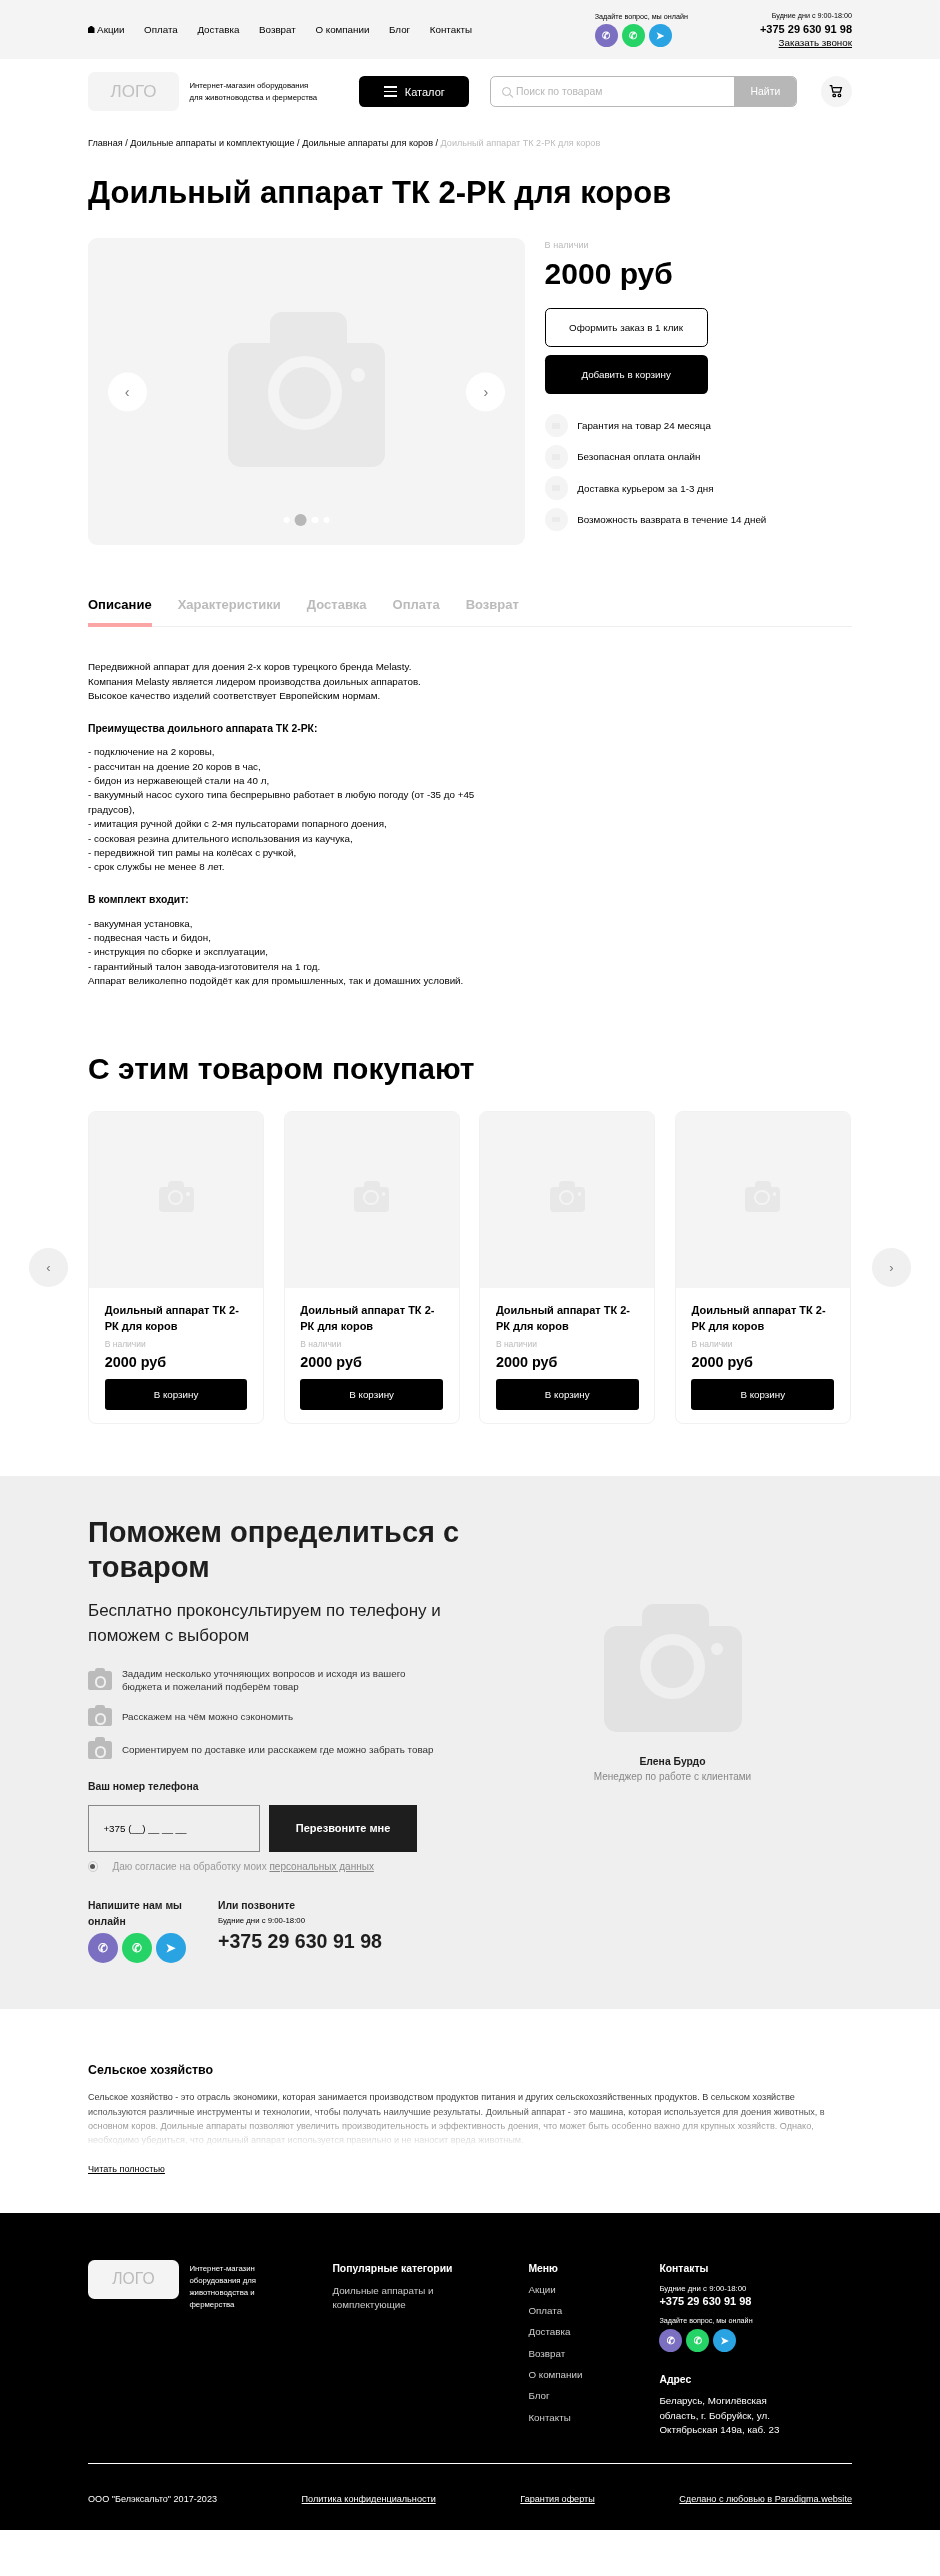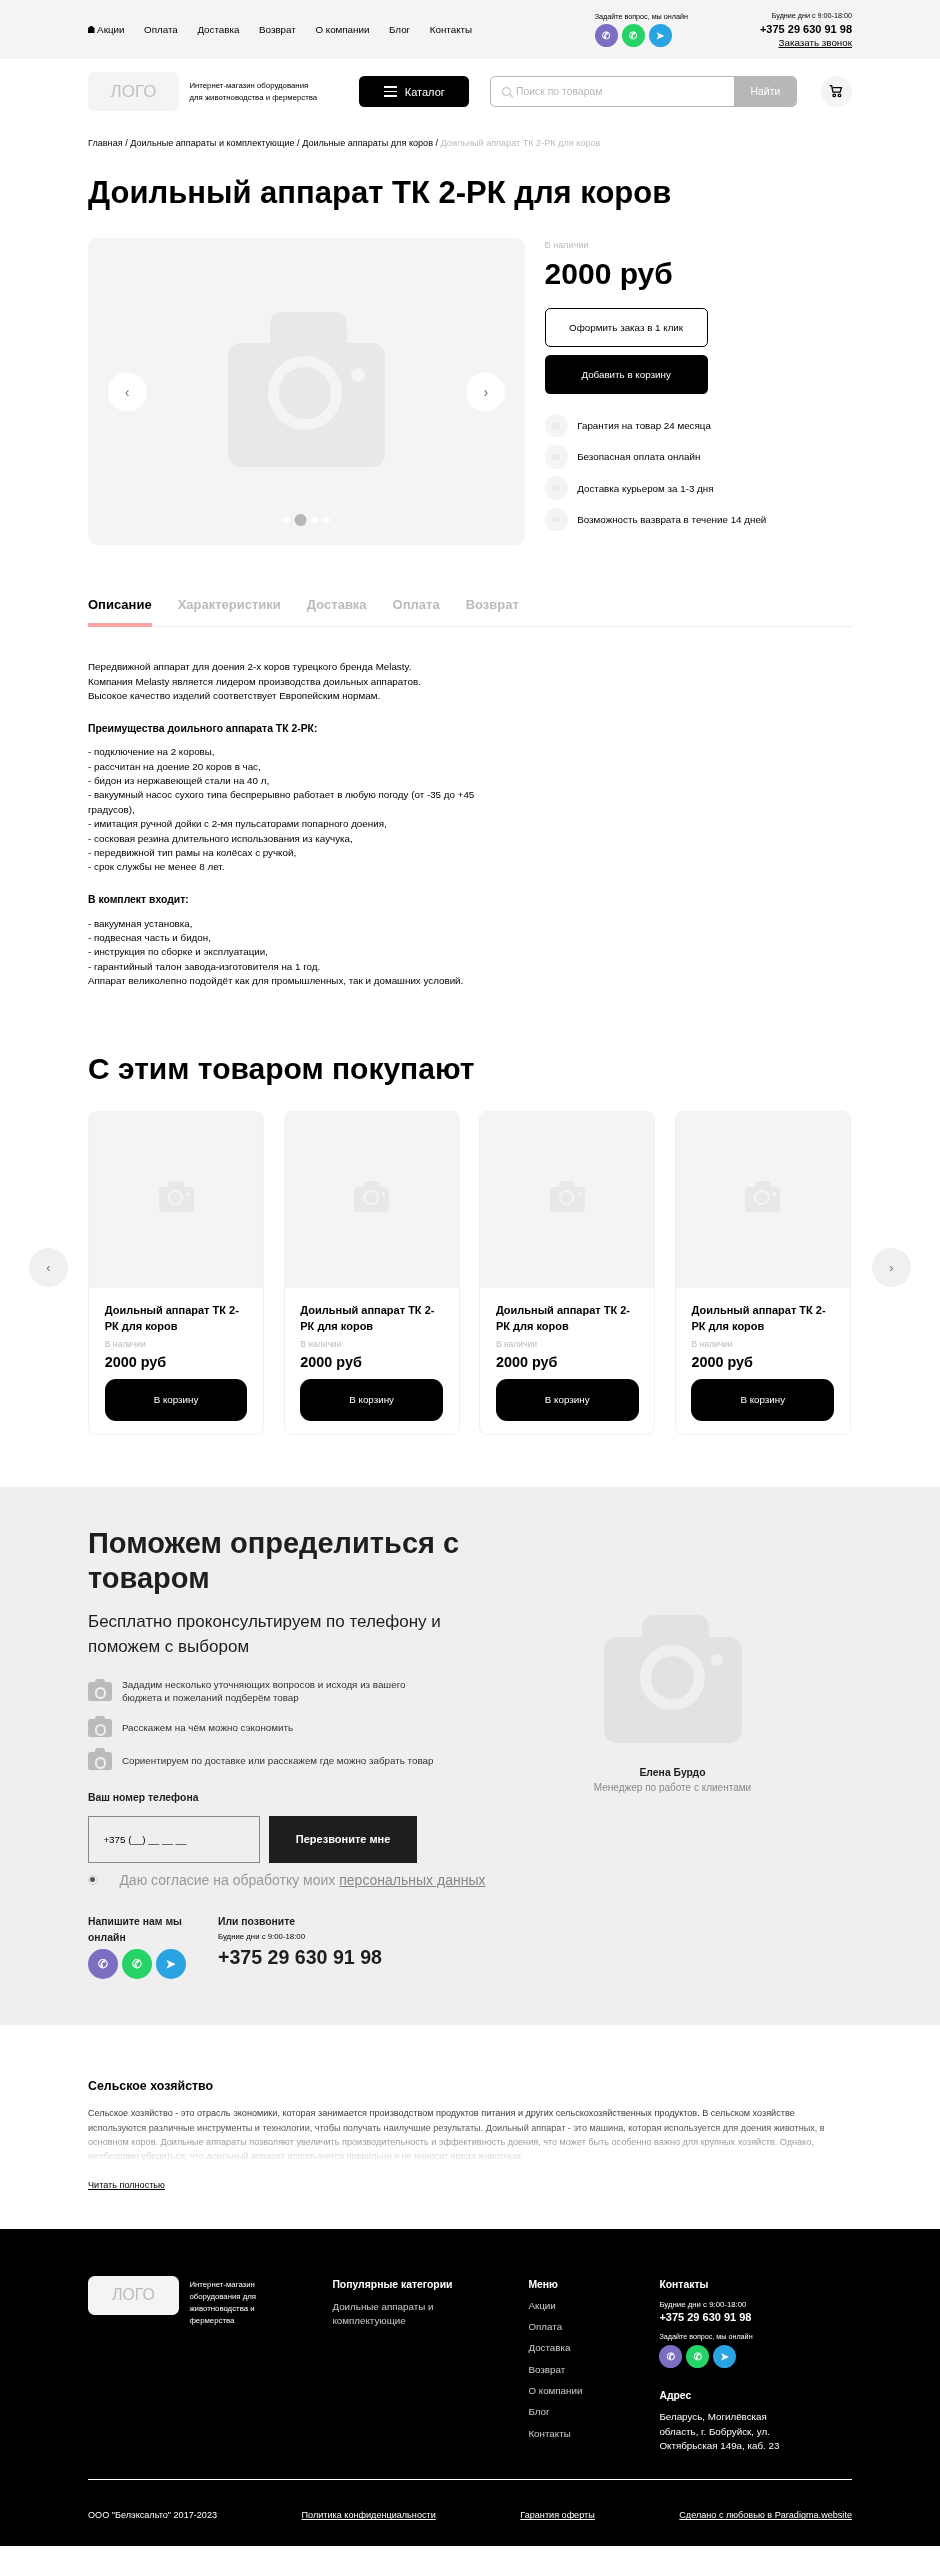--- a/index.html
+++ b/index.html
@@ -85,41 +85,41 @@
 .card{width:176px;border:0.7px solid #f1f1f1;border-radius:7.8px;overflow:hidden;background:#fff}
 .card .img{height:176px;background:#f4f4f4;display:flex;align-items:center;justify-content:center}
 .cam-sm{width:35px;height:25px;border-radius:3.9px}
 .cam-sm::before{width:15.7px;height:6.5px;left:9.8px;top:-5.9px;border-radius:3.9px 3.9px 0 0}
 .cam-sm .lens{width:15.7px;height:15.7px;left:9.1px;top:2.6px;border-width:2.6px}
 .cam-sm .flash{width:3.3px;height:3.3px;right:3.9px;top:5.2px}
 .card .body{padding:15.7px 15.7px 13px}
 .card .name{font-size:11px;font-weight:bold;line-height:15.7px}
 .card .st{font-size:8.5px;color:#bbb;margin-top:3.9px}
 .card .pr{font-size:14.4px;font-weight:bold;margin-top:5.2px}
-.card .add{display:flex;align-items:center;justify-content:center;height:42px;background:#000;color:#fff;border-radius:11px;font-size:9.8px;margin-top:9.1px}
+.card .add{display:flex;align-items:center;justify-content:center;height:31px;background:#000;color:#fff;border-radius:3px;font-size:9.8px;margin-top:9.1px}
 .side-arrow{position:absolute;top:137px;width:39px;height:39px;border-radius:50%;background:#f0f0f0;display:flex;align-items:center;justify-content:center;color:#777;font-size:13px}
 .side-arrow.l{left:-59px}
 .side-arrow.r{right:-59px}
 
 
 .help{background:#efefef;margin-top:52px;padding:39px 0 46px}
 .help .wrap{display:flex}
 .help-left{width:405px}
 .help h2{font-size:29px;font-weight:bold;line-height:35px;color:#1e1e1e}
 .help .sub{font-size:17px;line-height:25px;margin-top:13px;color:#1e1e1e}
 .help-list{margin-top:19.6px;display:flex;flex-direction:column;gap:14.4px}
 .help-item{display:flex;gap:10.4px;align-items:center;font-size:9.8px;line-height:13px;color:#333}
 .help-item .ic{width:23.5px;height:18.3px;position:relative;background:#bbb;border-radius:2.6px;flex-shrink:0}
 .help-item .ic::before{content:"";position:absolute;width:10.4px;height:3.9px;left:6.5px;top:-3.3px;background:#bbb;border-radius:2.6px 2.6px 0 0}
 .help-item .ic::after{content:"";position:absolute;width:7.8px;height:7.8px;left:6.5px;top:5.2px;border:2px solid #efefef;border-radius:50%}
 .phone-label{font-size:10.4px;font-weight:bold;margin-top:22px;color:#1e1e1e}
 .phone-row{display:flex;gap:9.1px;margin-top:13px}
 .phone-in{width:172px;height:47px;border:0.7px solid #888;display:flex;align-items:center;padding-left:14.4px;font-size:9.8px}
 .callback-btn{width:148px;height:47px;background:#1e1e1e;color:#fff;display:flex;align-items:center;justify-content:center;font-size:11px;font-weight:bold}
-.consent{display:flex;align-items:center;gap:21px;margin-top:9.1px;font-size:14px;color:#999}
+.consent{display:flex;align-items:center;gap:14px;margin-top:9.1px;font-size:10px;color:#999}
 .radio{width:10.4px;height:10.4px;border-radius:50%;border:1.3px solid #ccc;position:relative}
 .radio::after{content:"";position:absolute;width:5.2px;height:5.2px;border-radius:50%;background:#555;left:1.3px;top:1.3px}
 .consent u{color:#888}
 .help-contacts{display:flex;gap:26px;margin-top:26px}
 .hc-title{font-size:10.4px;font-weight:bold;line-height:15.7px;color:#1e1e1e}
 .hc-hours{font-size:7.8px;margin-top:2.6px}
 .hc-phone{font-size:19.6px;font-weight:bold;margin-top:5.2px;color:#1e1e1e}
 .help-contacts .msgs{margin-top:3.9px}
 .help-contacts .msg{width:30px;height:30px;font-size:11.8px}
 .help-right{flex:1;display:flex;flex-direction:column;align-items:center;padding-top:111px}

